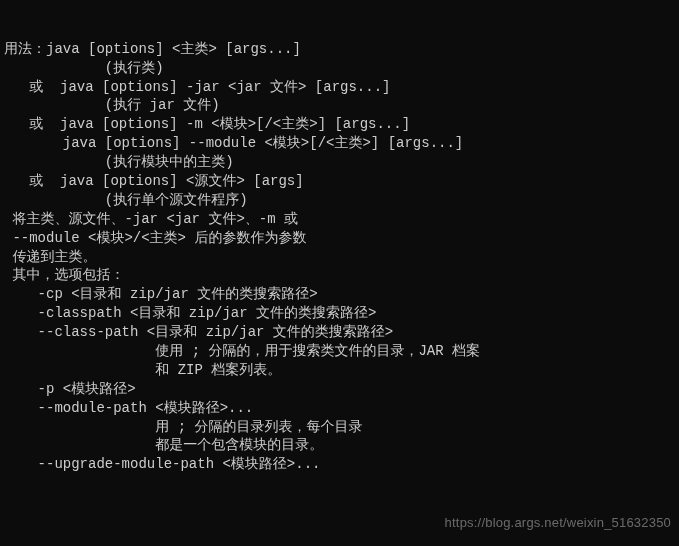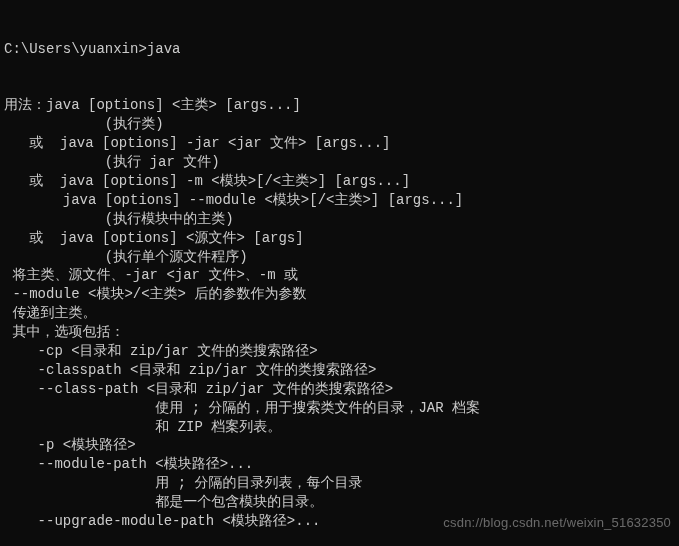--- a/index.html
+++ b/index.html
@@ -32,17 +32,16 @@
       color: rgba(220, 220, 220, 0.45);
       font-size: 13px;
       font-family: Arial, sans-serif;
       letter-spacing: 0.2px;
     }
   </style>
 </head>
 <body>
 
 <div class="terminal">
-  <div class="line">C:\Users\yuanxin&gt;java</div>
   <div><div class="line">用法：java [options] &lt;主类&gt; [args...]</div><div class="line">            (执行类)</div><div class="line">   或  java [options] -jar &lt;jar 文件&gt; [args...]</div><div class="line">            (执行 jar 文件)</div><div class="line">   或  java [options] -m &lt;模块&gt;[/&lt;主类&gt;] [args...]</div><div class="line">       java [options] --module &lt;模块&gt;[/&lt;主类&gt;] [args...]</div><div class="line">            (执行模块中的主类)</div><div class="line">   或  java [options] &lt;源文件&gt; [args]</div><div class="line">            (执行单个源文件程序)</div><div class="line"></div><div class="line"> 将主类、源文件、-jar &lt;jar 文件&gt;、-m 或</div><div class="line"> --module &lt;模块&gt;/&lt;主类&gt; 后的参数作为参数</div><div class="line"> 传递到主类。</div><div class="line"></div><div class="line"> 其中，选项包括：</div><div class="line"></div><div class="line">    -cp &lt;目录和 zip/jar 文件的类搜索路径&gt;</div><div class="line">    -classpath &lt;目录和 zip/jar 文件的类搜索路径&gt;</div><div class="line">    --class-path &lt;目录和 zip/jar 文件的类搜索路径&gt;</div><div class="line">                  使用 ; 分隔的，用于搜索类文件的目录，JAR 档案</div><div class="line">                  和 ZIP 档案列表。</div><div class="line">    -p &lt;模块路径&gt;</div><div class="line">    --module-path &lt;模块路径&gt;...</div><div class="line">                  用 ; 分隔的目录列表，每个目录</div><div class="line">                  都是一个包含模块的目录。</div><div class="line">    --upgrade-module-path &lt;模块路径&gt;...</div></div>
 </div>
 
-<div class="watermark">csdn://blog.csdn.net/weixin_51632350</div>
+<div class="watermark">https://blog.args.net/weixin_51632350</div>
 
 </body></html>

